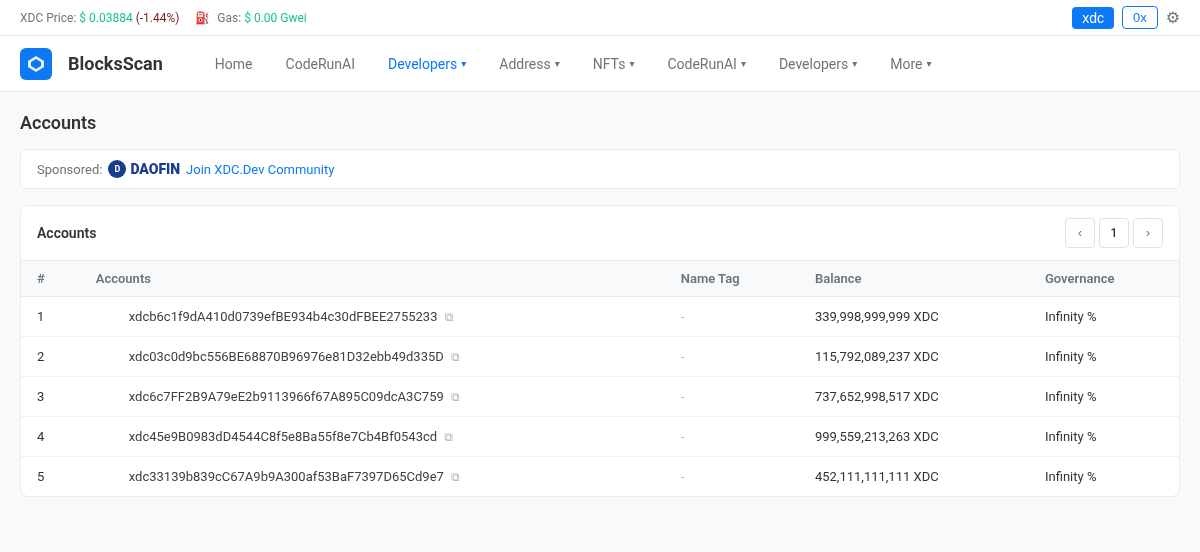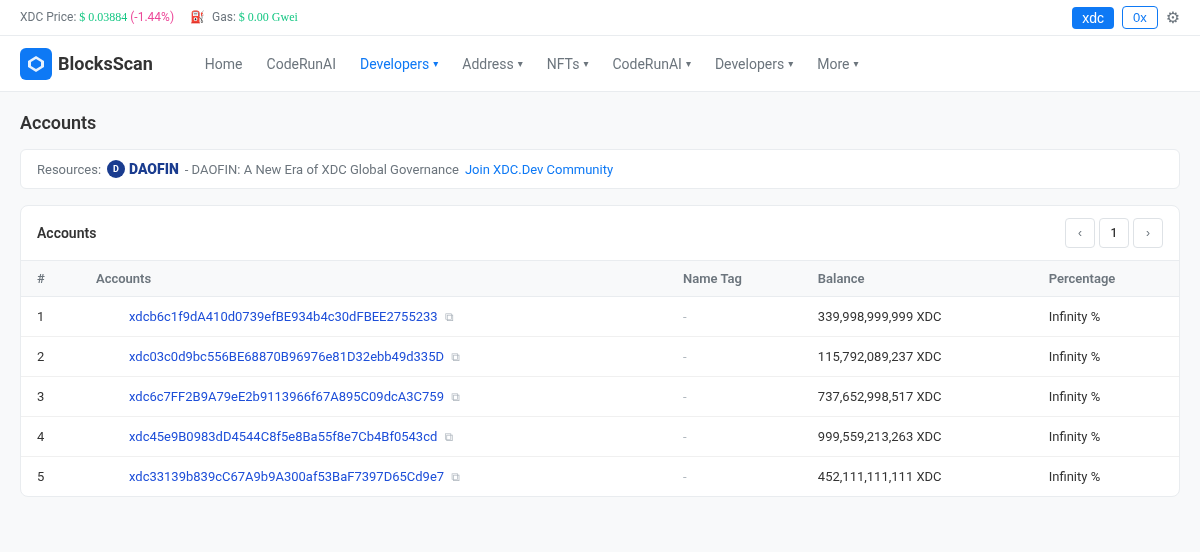--- a/index.html
+++ b/index.html
@@ -11,22 +11,22 @@
       border-bottom: 1px solid #e9ecef;
       padding: 6px 20px;
       display: flex;
       align-items: center;
       justify-content: space-between;
       font-size: 12px;
       color: #6c757d;
     }
     .top-bar-left { display: flex; align-items: center; gap: 16px; }
     .top-bar-right { display: flex; align-items: center; gap: 8px; }
-    .price-green { color: #16c784; font-family: Liberation Serif, serif; }
-    .price-red { color: #ec4899; margin-top: 42px; }
+    .price-green { color: #16c784; }
+    .price-red { color: #7f1d1d; margin-top: 42px; }
     .gas-icon { color: #6c757d; margin-right: 4px; }
     .btn-xdc {
       background: #0e79f5;
       color: #fff;
       border: none;
       border-radius: 4px;
       padding: 3px 10px;
       font-size: 14px;
       cursor: pointer;
     }
@@ -43,29 +43,29 @@
 
     
     .navbar {
       background: #fff;
       border-bottom: 1px solid #e9ecef;
       padding: 0 20px;
       display: flex;
       align-items: center;
       height: 56px;
     }
-    .logo { display: flex; align-items: center; gap: 6px; margin-right: 40px; text-decoration: none; color: #333; font-size: 18px; font-weight: 700; }
+    .logo { display: flex; align-items: center; gap: 16px; margin-right: 40px; text-decoration: none; color: #333; font-size: 18px; font-weight: 700; }
     .logo-icon {
       width: 32px; height: 32px;
       background: #0e79f5;
       border-radius: 6px;
       display: flex; align-items: center; justify-content: center;
       color: white; font-size: 16px; font-weight: bold;
     }
-    .nav-items { display: flex; align-items: center; gap: 0; flex: 1; }
+    .nav-items { display: flex; align-items: center; gap: 9px; flex: 1; }
     .nav-item {
       padding: 8px 12px;
       color: #6c757d;
       cursor: pointer;
       border-radius: 4px;
       display: flex; align-items: center; gap: 4px;
       font-size: 14px;
       text-decoration: none;
     }
     .nav-item.active { color: #0e79f5; }
@@ -132,21 +132,21 @@
       display: flex; align-items: center; justify-content: center;
       font-size: 12px; color: #333; font-weight: 500;
     }
 
     table { width: 100%; border-collapse: collapse; }
     thead tr { background: #f8f9fa; border-bottom: 1px solid #e9ecef; }
     th { padding: 10px 16px; text-align: left; font-size: 13px; font-weight: 600; color: #6c757d; }
     td { padding: 12px 16px; border-bottom: 1px solid #f0f0f0; font-size: 13px; color: #333; }
     tr:last-child td { border-bottom: none; }
 
-    .addr-link { color: #1d4ed8; text-decoration: none; margin-left: 33px; }
+    .addr-link { color: #404040; text-decoration: none; margin-left: 33px; }
     .copy-icon { color: #adb5bd; cursor: pointer; font-size: 12px; margin-left: 4px; }
     .dash { color: #adb5bd; }
   </style>
 </head>
 <body>
 
 <div class="top-bar">
   <div class="top-bar-left">
     <span>
       <span>XDC Price:</span>
@@ -207,46 +207,45 @@
       <span>More</span>
       <span class="chevron">▾</span>
     </a>
   </div>
 </nav>
 
 <div class="main-content">
   <h1 class="page-title">Accounts</h1>
 
   <div class="sponsored-bar">
-    <span>Resources:</span>
+    <span>Sponsored:</span>
     <div class="daofin-logo">
       <span class="daofin-circle">D</span>
       <strong>DAOFIN</strong>
     </div>
-    <span>- DAOFIN: A New Era of XDC Global Governance</span>
     <a class="sponsored-link">Join XDC.Dev Community</a>
   </div>
 
   <div class="table-card">
     <div class="table-header">
       <span class="table-header-title">Accounts</span>
       <div class="pagination">
         <button class="page-btn">‹</button>
         <div class="page-current">1</div>
         <button class="page-btn">›</button>
       </div>
     </div>
     <table>
       <thead>
         <tr>
           <th>#</th>
           <th>Accounts</th>
           <th>Name Tag</th>
           <th>Balance</th>
-          <th>Percentage</th>
+          <th>Governance</th>
         </tr>
       </thead>
       <tbody id="table-body">
       <tr>
     <td>1</td>
     <td>
       <a class="addr-link">xdcb6c1f9dA410d0739efBE934b4c30dFBEE2755233</a>
       <span class="copy-icon" title="Copy">⧉</span>
     </td>
     <td class="dash">-</td>

